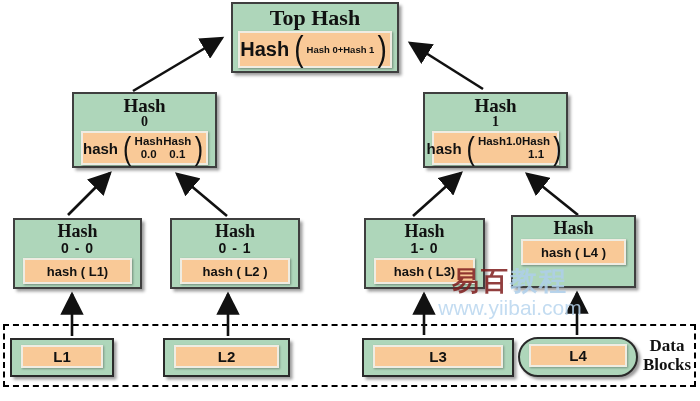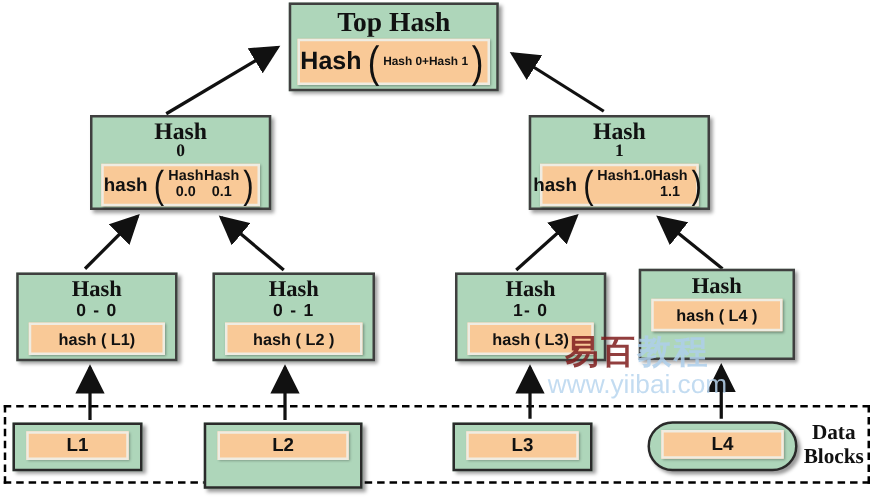--- a/index.html
+++ b/index.html
@@ -46,22 +46,22 @@
   .n-h10{left:364px;top:218px;width:121px;height:71px;}
   .n-h11{left:511px;top:215px;width:125px;height:73px;}
   .lv3 .ntitle{font:bold 18px "Liberation Serif",serif;line-height:18px;margin-top:2px;}
   .lv3 .nsub{font-weight:bold;font-size:14px;line-height:16px;letter-spacing:1px;}
   .lv3 .inner{margin:2px 8px 0;height:26px;font-weight:bold;font-size:13px;}
 
   
   .datablock{position:absolute;background:#aed6ba;border:2px solid #2a2a2a;
              box-shadow:2.5px 2.5px 3px rgba(0,0,0,.4);box-sizing:border-box;z-index:3;}
   .db1{left:10px;top:338px;width:104px;height:39px;}
-  .db2{left:163px;top:338px;width:127px;height:53px;}
-  .db3{left:362px;top:338px;width:112px;height:39px;}
+  .db2{left:163px;top:338px;width:127px;height:39px;}
+  .db3{left:362px;top:338px;width:152px;height:39px;}
   .db4{left:518px;top:337px;width:120px;height:40px;border-radius:20px;}
   .dbar{margin:5px 9px;height:23px;background:#f9c997;border:2px solid #efece2;
         box-shadow:1px 1px 2px rgba(0,0,0,.3);box-sizing:border-box;
         display:flex;align-items:center;justify-content:center;
         font-weight:bold;font-size:15px;}
   .db-caption{position:absolute;left:638px;top:336px;width:58px;text-align:center;
               font:bold 17px "Liberation Serif",serif;line-height:19px;z-index:3;}
 
   
   .watermark{position:absolute;left:428px;top:266px;width:164px;text-align:center;

